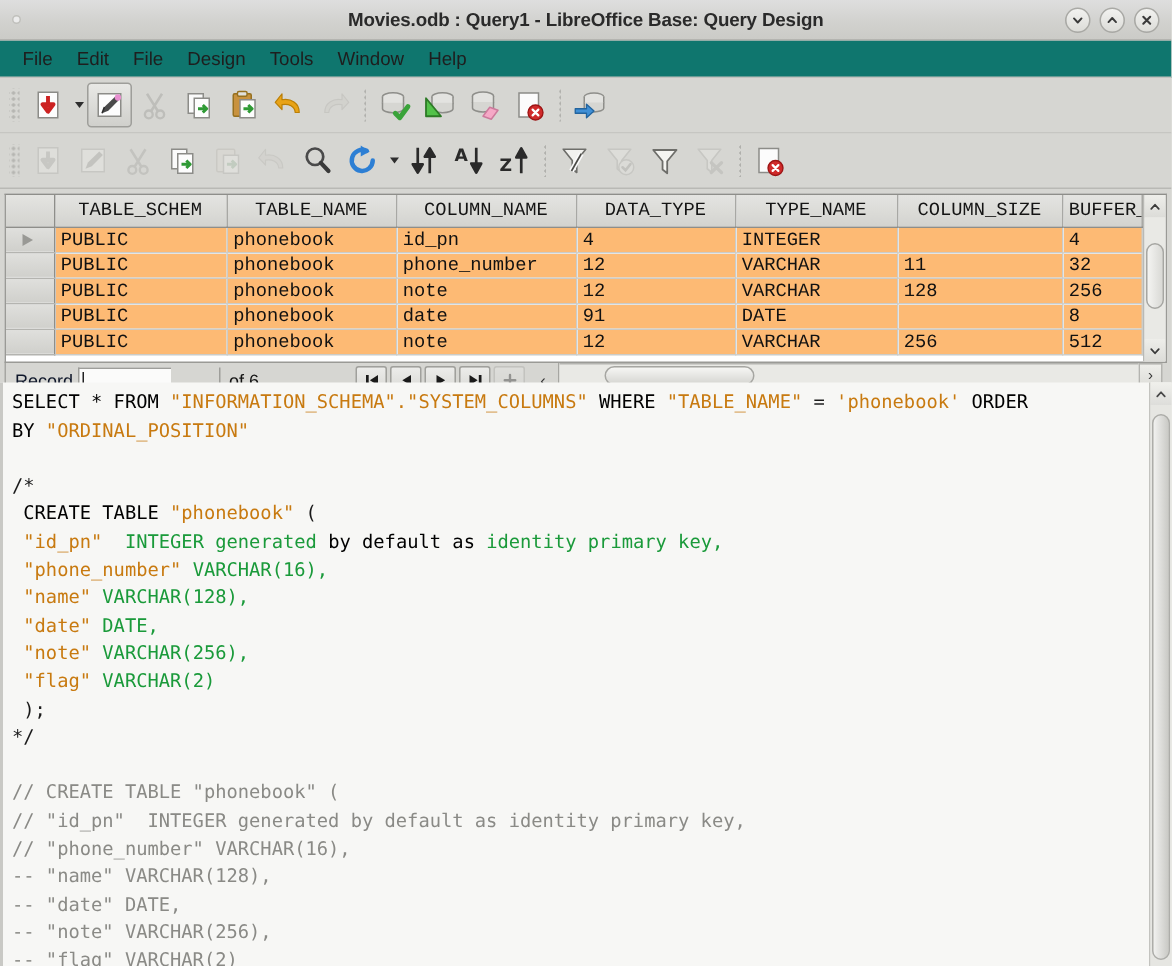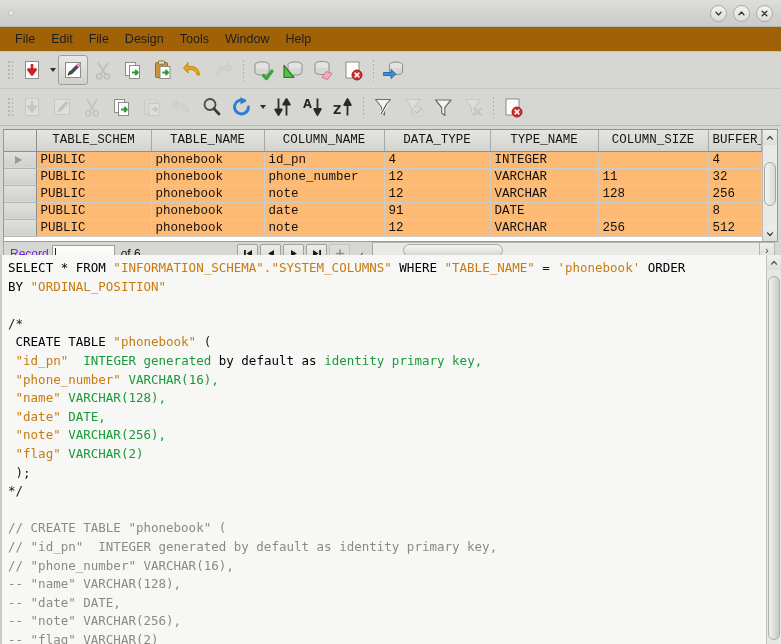--- a/index.html
+++ b/index.html
@@ -41,21 +41,21 @@
     background: linear-gradient(to bottom, #f2f2f0, #dcdcd8);
     border: 1px solid #a9a9a5;
     display: flex; align-items: center; justify-content: center;
     cursor: pointer;
   }
   .win-btn svg { display: block; }
 
   
   .menubar {
     height: 25px;
-    background: #a16207;
+    background: #0f766e;
     display: flex; align-items: center;
     padding-left: 7px;
     border-bottom: 1px solid #c2c2be;
   }
   .menu-item {
     font-size: 12.5px; color: #1e1e1e;
     padding: 3px 8px; cursor: default;
     border-radius: 2px;
   }
 
@@ -187,31 +187,31 @@
 
   
   .recordbar {
     height: 24px;
     background: #d6d6d2;
     display: flex; align-items: center;
     border: 1px solid #a6a6a2;
     border-top: none;
     padding: 0 2px;
   }
-  .rec-label { font-size: 12px; color: #6d28d9; padding: 0 3px 0 4px; }
+  .rec-label { font-size: 12px; color: #0f172a; padding: 0 3px 0 4px; }
   .rec-input {
     width: 62px; height: 18px;
     background: #fbfbfa; border: 1px solid #9e9e9a;
     border-right: none;
     display: flex; align-items: center; padding-left: 2px;
   }
   .caret { width: 1px; height: 12px; background: #222; }
   .rec-of { font-size: 12px; color: #141414; padding: 0 4px 0 6px;
     border-left: 1px solid #9e9e9a; height: 18px; line-height: 18px;
-    background: transparent; }
+    background: transparent; margin-left: 32px; }
   .nav-btns { margin-left: auto; display: flex; align-items: center; gap: 2px; }
   .nav-btn {
     width: 21px; height: 19px;
     background: linear-gradient(to bottom, #ececea, #d7d7d3);
     border: 1px solid #a0a09c; border-radius: 2px;
     display: flex; align-items: center; justify-content: center;
     cursor: pointer;
   }
   .nav-btn.dis { opacity: .35; }
   .hchev {
@@ -280,20 +280,21 @@
   .str { color: #c87a10; }
   .typ { color: #1a9a3a; }
   .cmt { color: #8a8a86; }
   .pln { color: #1a1a1a; }
 </style>
 </head>
 <body>
 
 <div class="titlebar">
   <div class="title-dot"></div>
+  <div class="title-text">Movies.odb : Query1 - LibreOffice Base: Query Design</div>
   <div class="win-btns">
     <div class="win-btn">
       <svg width="9" height="9" viewBox="0 0 9 9">
           <path d="M2 3.3 L4.5 6 L7 3.3" fill="none" stroke="#3a3a3a" stroke-width="1.3" stroke-linecap="round" stroke-linejoin="round"></path>
         </svg>
     </div>
     <div class="win-btn">
       <svg width="9" height="9" viewBox="0 0 9 9">
           <path d="M2 5.7 L4.5 3 L7 5.7" fill="none" stroke="#3a3a3a" stroke-width="1.3" stroke-linecap="round" stroke-linejoin="round"></path>
         </svg>

